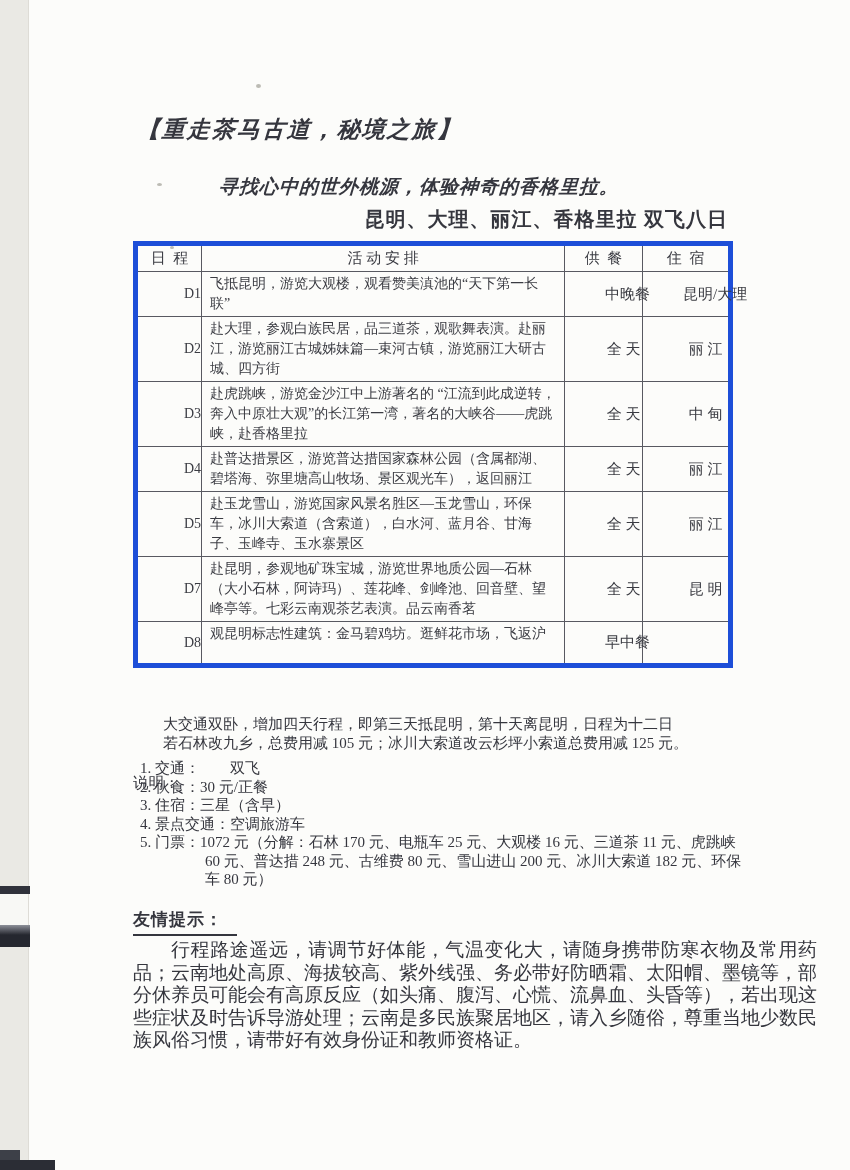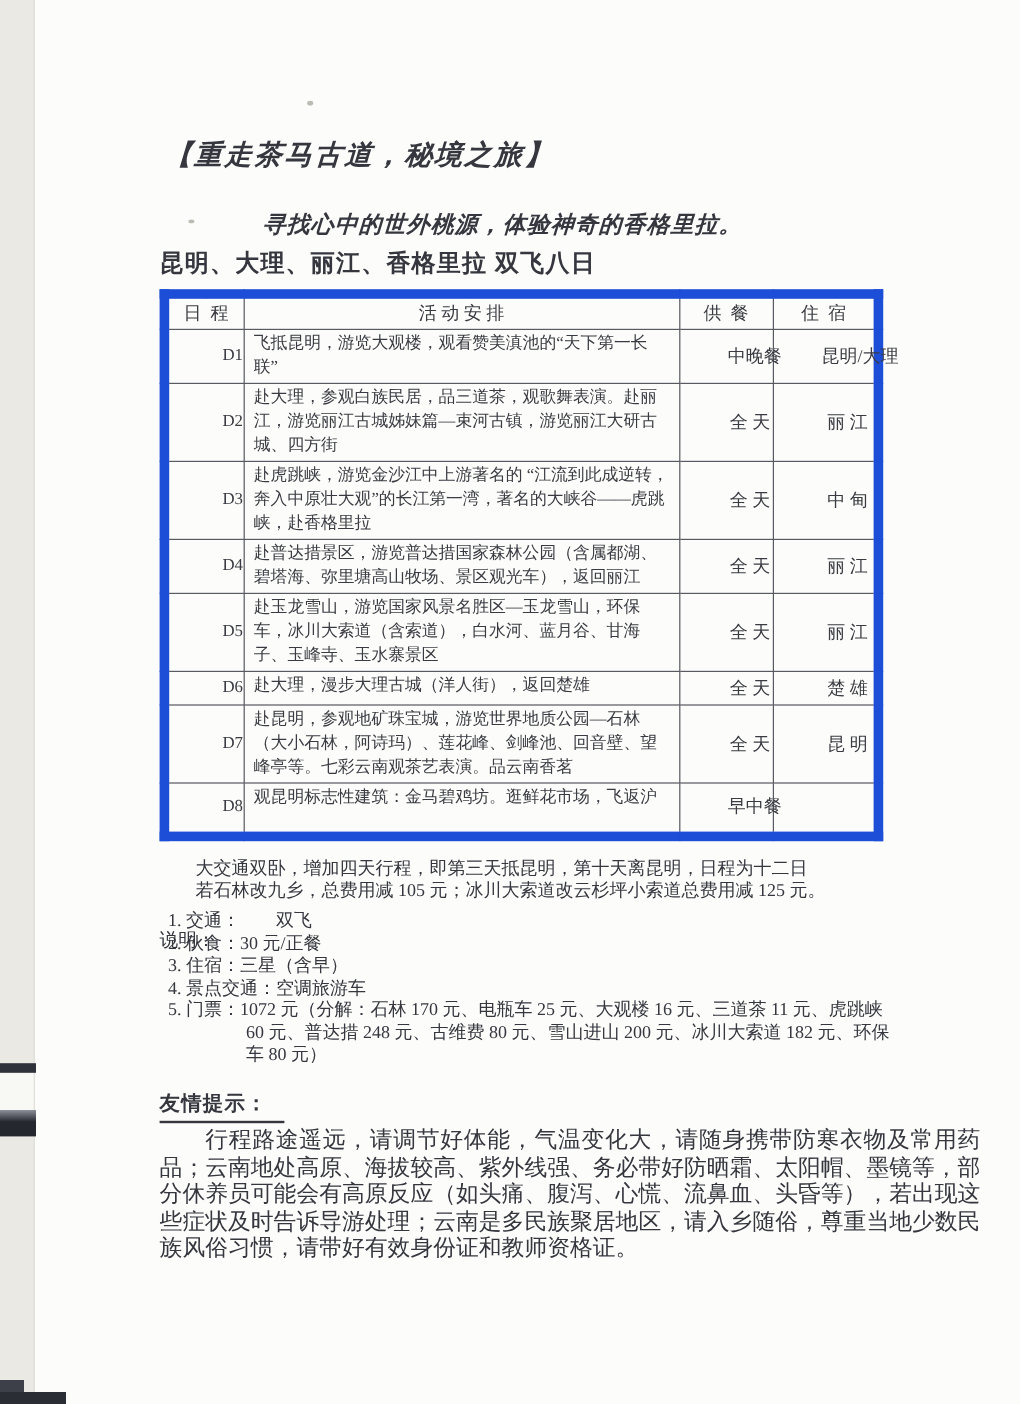--- a/index.html
+++ b/index.html
@@ -22,27 +22,27 @@
   .sp2{left:248px;top:127px;width:4px;height:3px;}
   .sp3{left:157px;top:183px;width:5px;height:3px;}
   .sp4{left:170px;top:246px;width:4px;height:3px;}
 
   .doc-title{position:absolute;left:137px;top:114px;
     font-size:23px;font-weight:bold;font-style:italic;letter-spacing:2px;
     transform:skewX(-3deg);white-space:pre;}
   .doc-subtitle{position:absolute;left:219px;top:174px;
     font-size:19px;font-weight:bold;font-style:italic;letter-spacing:1px;
     transform:skewX(-3deg);white-space:pre;}
-  .table-title{position:absolute;left:133px;top:206px;width:595px;text-align:left;
+  .table-title{position:absolute;left:133px;top:206px;width:595px;text-align:right;
     font-family:"Liberation Sans", sans-serif;font-weight:bold;font-size:20px;letter-spacing:1px;
     white-space:pre;}
 
   table.itinerary{position:absolute;left:133px;top:241px;width:595px;
     border-collapse:collapse;table-layout:fixed;
-    border:8px solid #1d4ed8;font-size:14px;color:#3a3b42;}
+    border:5px solid #1d4ed8;font-size:14px;color:#3a3b42;}
   .itinerary th,.itinerary td{border:1px solid #585961;padding:0;}
   .itinerary th{font-weight:normal;font-size:15px;text-align:center;white-space:pre;height:25px;}
   td.day{text-align:right;vertical-align:middle;font-size:14px;
     font-family:"Liberation Serif", serif;}
   td.act{vertical-align:top;padding:2px 6px 2px 8px;line-height:20px;}
   td.meal,td.lodge{text-align:center;vertical-align:middle;font-size:15px;white-space:pre;padding-left:40px;}
   tr.r1{height:42px;} tr.r2{height:64px;} tr.r3{height:64px;} tr.r4{height:44px;}
   tr.r5{height:64px;} tr.r6{height:28px;} tr.r7{height:64px;} tr.r8{height:44px;}
 
   .intro{position:absolute;left:163px;top:697px;font-size:15px;line-height:19px;white-space:pre;margin-top:18px;}
@@ -114,26 +114,20 @@
         <td class="act">赴普达措景区，游览普达措国家森林公园（含属都湖、碧塔海、弥里塘高山牧场、景区观光车），返回丽江</td>
         <td class="meal">全 天</td>
         <td class="lodge">丽 江</td>
       </tr>
       <tr class="r5">
         <td class="day">D5</td>
         <td class="act">赴玉龙雪山，游览国家风景名胜区—玉龙雪山，环保车，冰川大索道（含索道），白水河、蓝月谷、甘海子、玉峰寺、玉水寨景区</td>
         <td class="meal">全 天</td>
         <td class="lodge">丽 江</td>
       </tr>
-      <tr class="r6">
-        <td class="day">D6</td>
-        <td class="act">赴大理，漫步大理古城（洋人街），返回楚雄</td>
-        <td class="meal">全 天</td>
-        <td class="lodge">楚 雄</td>
-      </tr>
       <tr class="r7">
         <td class="day">D7</td>
         <td class="act">赴昆明，参观地矿珠宝城，游览世界地质公园—石林（大小石林，阿诗玛）、莲花峰、剑峰池、回音壁、望峰亭等。七彩云南观茶艺表演。品云南香茗</td>
         <td class="meal">全 天</td>
         <td class="lodge">昆 明</td>
       </tr>
       <tr class="r8">
         <td class="day">D8</td>
         <td class="act">观昆明标志性建筑：金马碧鸡坊。逛鲜花市场，飞返沪</td>
         <td class="meal">早中餐</td>

